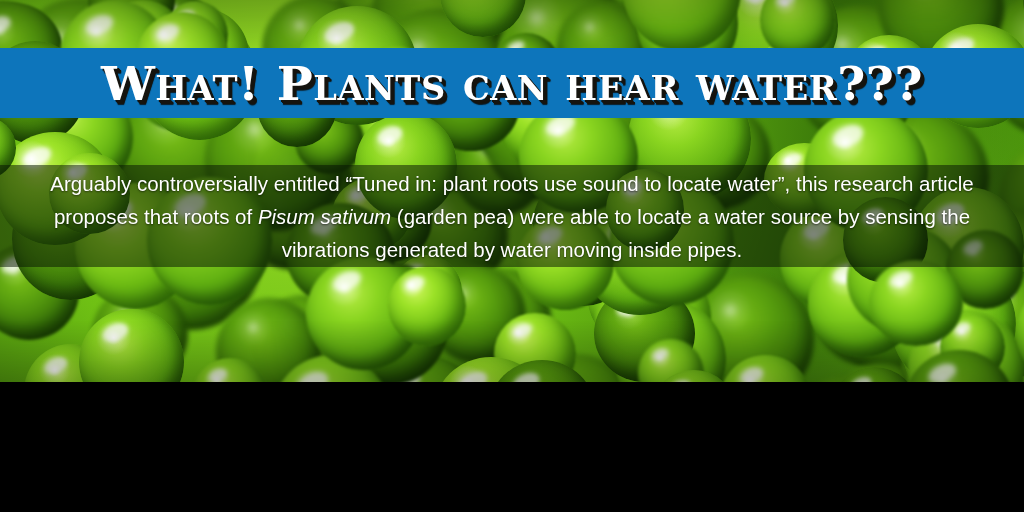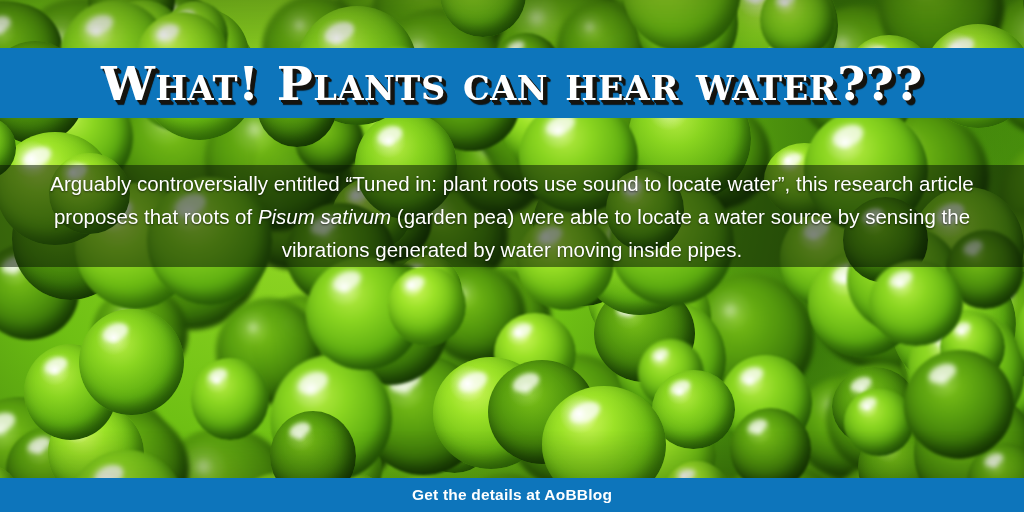--- a/index.html
+++ b/index.html
@@ -3,21 +3,21 @@
 <meta charset="utf-8">
 <style>
   html, body {
     margin: 0;
     padding: 0;
     background: #000;
   }
   #graphic {
     position: relative;
     width: 1024px;
-    height: 512px;
+    height: 382px;
     overflow: hidden;
     font-family: "Liberation Sans", sans-serif;
     user-select: none;
   }
 
   
   .bg-base {
     position: absolute;
     inset: 0;
     background-color: #2d5c08;
@@ -620,17 +620,14 @@
     <div class="title-text">What! Plants can hear water???</div>
   </div>
 
   <div class="para-dark-band">
     <div class="para-dark-text">
       <span>Arguably controversially entitled “Tuned in: plant roots use sound to locate water”, this research article proposes that roots of </span><span class="sci">Pisum sativum</span><span> (garden pea) were able to locate a water source by sensing the vibrations generated by water moving inside pipes.</span>
     </div>
   </div>
 
 
-  <div class="footer-band">
-    <div class="footer-text">Get the details at AoBBlog</div>
-  </div>
 
 </div>
 
 </body></html>

